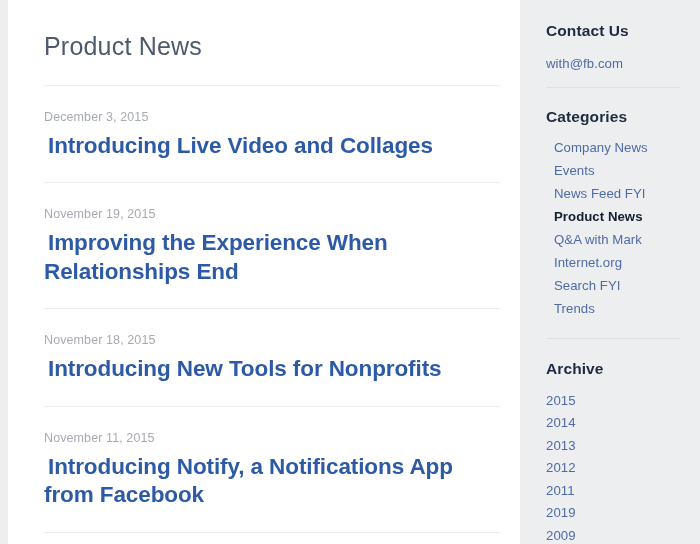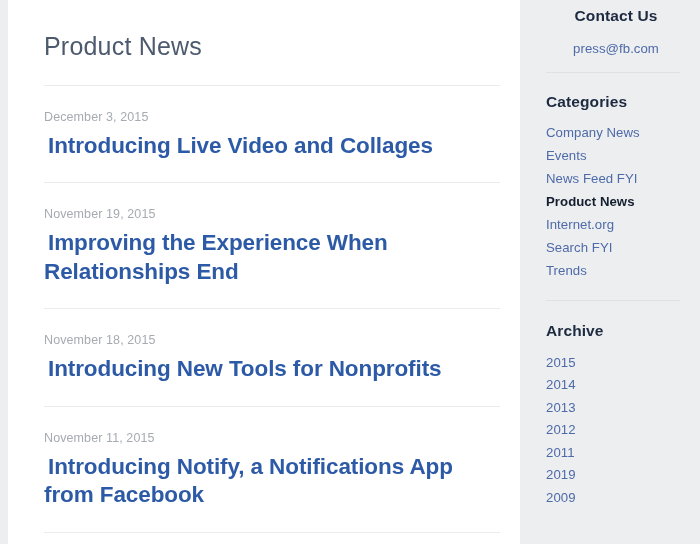--- a/index.html
+++ b/index.html
@@ -96,21 +96,21 @@
   .sb-heading {
     font-family: "Liberation Sans", sans-serif;
     font-size: 15.5px;
     font-weight: 700;
     color: #1d2a3f;
     margin: 0;
     line-height: 1.2;
     letter-spacing: 0.1px;
   }
 
-  .sb-block-contact { padding-top: 7px; text-align: center; }
+  .sb-block-contact { padding-top: 22px; }
   .sb-block-contact .sb-heading { padding-bottom: 11px; }
 
   .sb-link {
     display: block;
     font-family: "Liberation Sans", sans-serif;
     font-size: 13.2px;
     color: #4e6aa8;
     text-decoration: none;
     line-height: 23px;
     letter-spacing: 0.05px;
@@ -126,21 +126,21 @@
     height: 1px;
     background: #dfe1e4;
     width: 134px;
     margin: 0;
   }
 
   .sb-block-categories {
     padding-top: 20px;
   }
   .sb-block-categories .sb-heading { padding-bottom: 10px; }
-  .sb-block-categories .sb-list { padding-bottom: 18px; }
+  .sb-block-categories .sb-list { padding-bottom: 18px; margin-left: 8px; }
 
   .sb-block-archive {
     padding-top: 21px;
   }
   .sb-block-archive .sb-heading { padding-bottom: 11px; }
   .sb-block-archive .sb-link { line-height: 22.5px; }
 
   .contact-spacer { height: 12px; }
 </style>
 </head>
@@ -183,32 +183,33 @@
     </div>
 
     <div class="rule"></div>
 
   </div>
 
   <div class="sidebar">
 
     <div class="sb-block-contact">
       <h2 class="sb-heading">Contact Us</h2>
-      <a class="sb-link">press@fb.com</a>
+      <a class="sb-link">with@fb.com</a>
       <div class="contact-spacer"></div>
       <div class="sb-rule"></div>
     </div>
 
     <div class="sb-block-categories">
       <h2 class="sb-heading">Categories</h2>
       <div class="sb-list">
         <a class="sb-link">Company News</a>
         <a class="sb-link">Events</a>
         <a class="sb-link">News Feed FYI</a>
         <a class="sb-link active">Product News</a>
+        <a class="sb-link">Q&amp;A with Mark</a>
         <a class="sb-link">Internet.org</a>
         <a class="sb-link">Search FYI</a>
         <a class="sb-link">Trends</a>
       </div>
       <div class="sb-rule"></div>
     </div>
 
     <div class="sb-block-archive">
       <h2 class="sb-heading">Archive</h2>
       <div class="sb-list">

